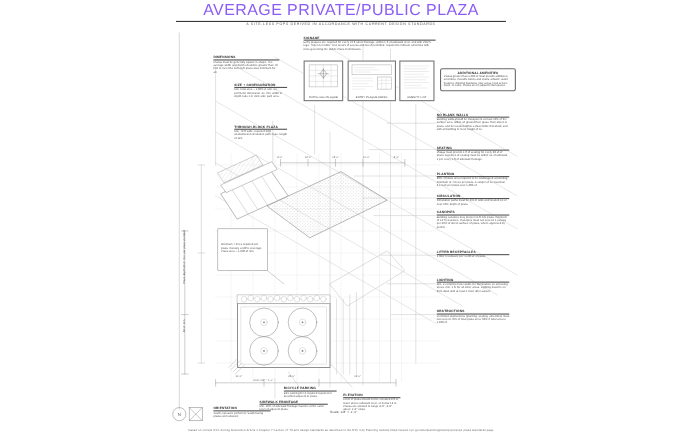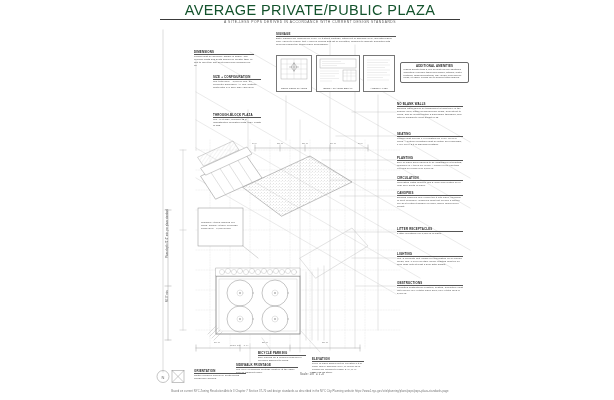--- a/index.html
+++ b/index.html
@@ -2,21 +2,21 @@
 <html><head>
 <meta charset="utf-8">
 <style>
   html,body{margin:0;padding:0;background:#ffffff;}
   body{width:614px;height:400px;overflow:hidden;
        font-family:"Liberation Sans",sans-serif;color:#2b2b2b;}
   #sheet{position:absolute;left:0;top:0;width:614px;height:400px;background:#fff;}
 
   
   .title{position:absolute;left:160px;top:3px;width:300px;text-align:center;
-         font-size:14.5px;letter-spacing:.4px;font-weight:400;color:#14532d;
+         font-size:14.5px;letter-spacing:.4px;font-weight:400;color:#8b5cf6;
          border-bottom:1px solid #3a3a3a;padding-bottom:1px;line-height:15px;}
   .subtitle{position:absolute;left:160px;top:20px;width:300px;text-align:center;
             font-size:3.3px;letter-spacing:.55px;color:#5a5a5a;}
   .footer{position:absolute;left:150px;top:390px;width:320px;text-align:center;
           font-size:2.6px;letter-spacing:.12px;color:#6d6d6d;}
 
   
   .note{position:absolute;font-size:2.5px;line-height:2.9px;color:#4a4a4a;
         letter-spacing:.04px;}
   .note b{display:block;font-size:2.9px;font-weight:700;color:#1f1f1f;

